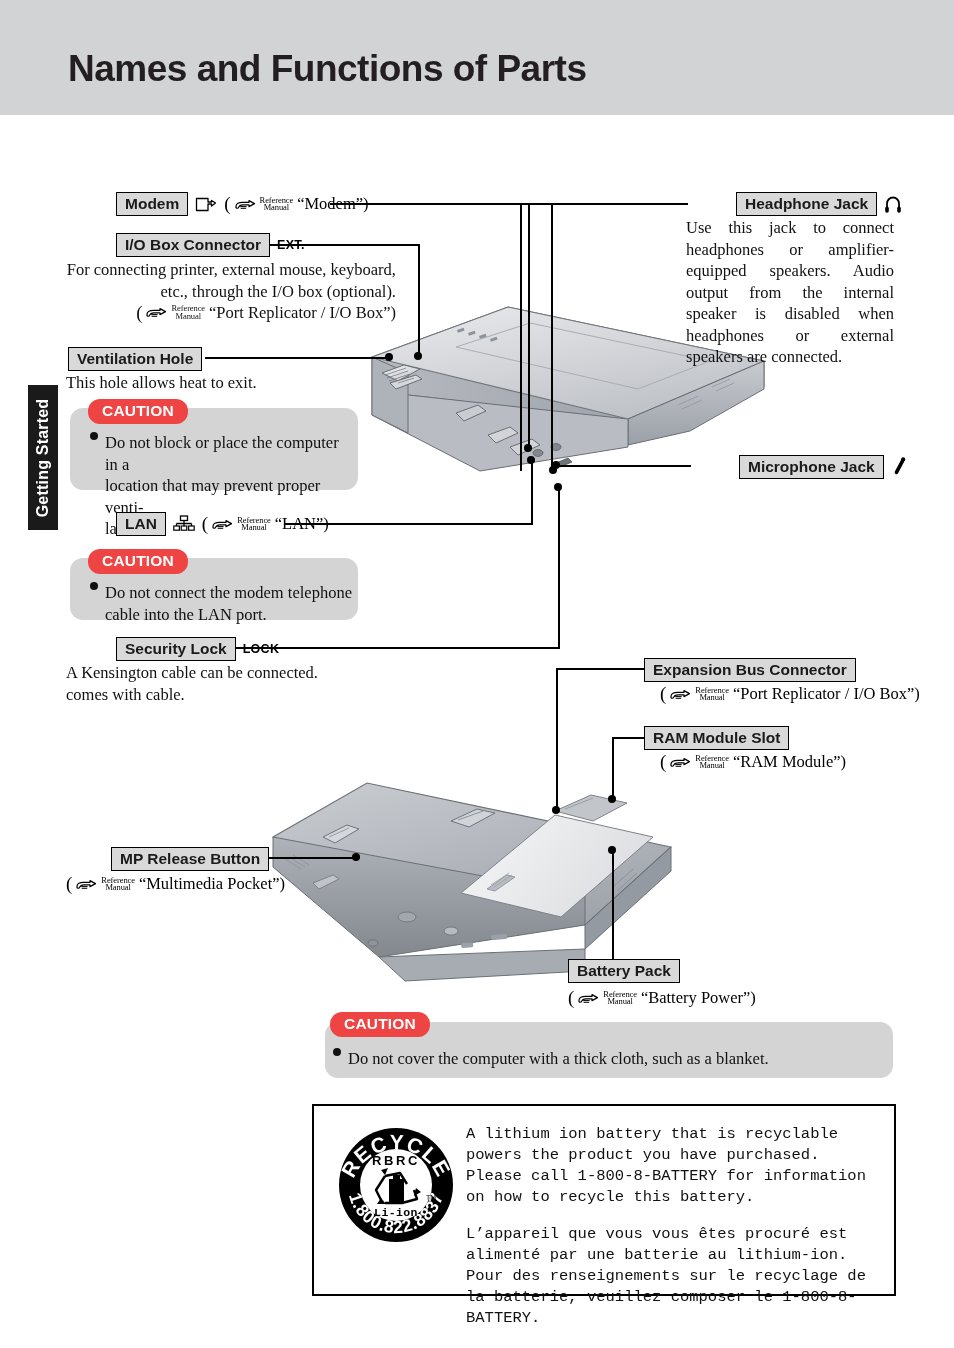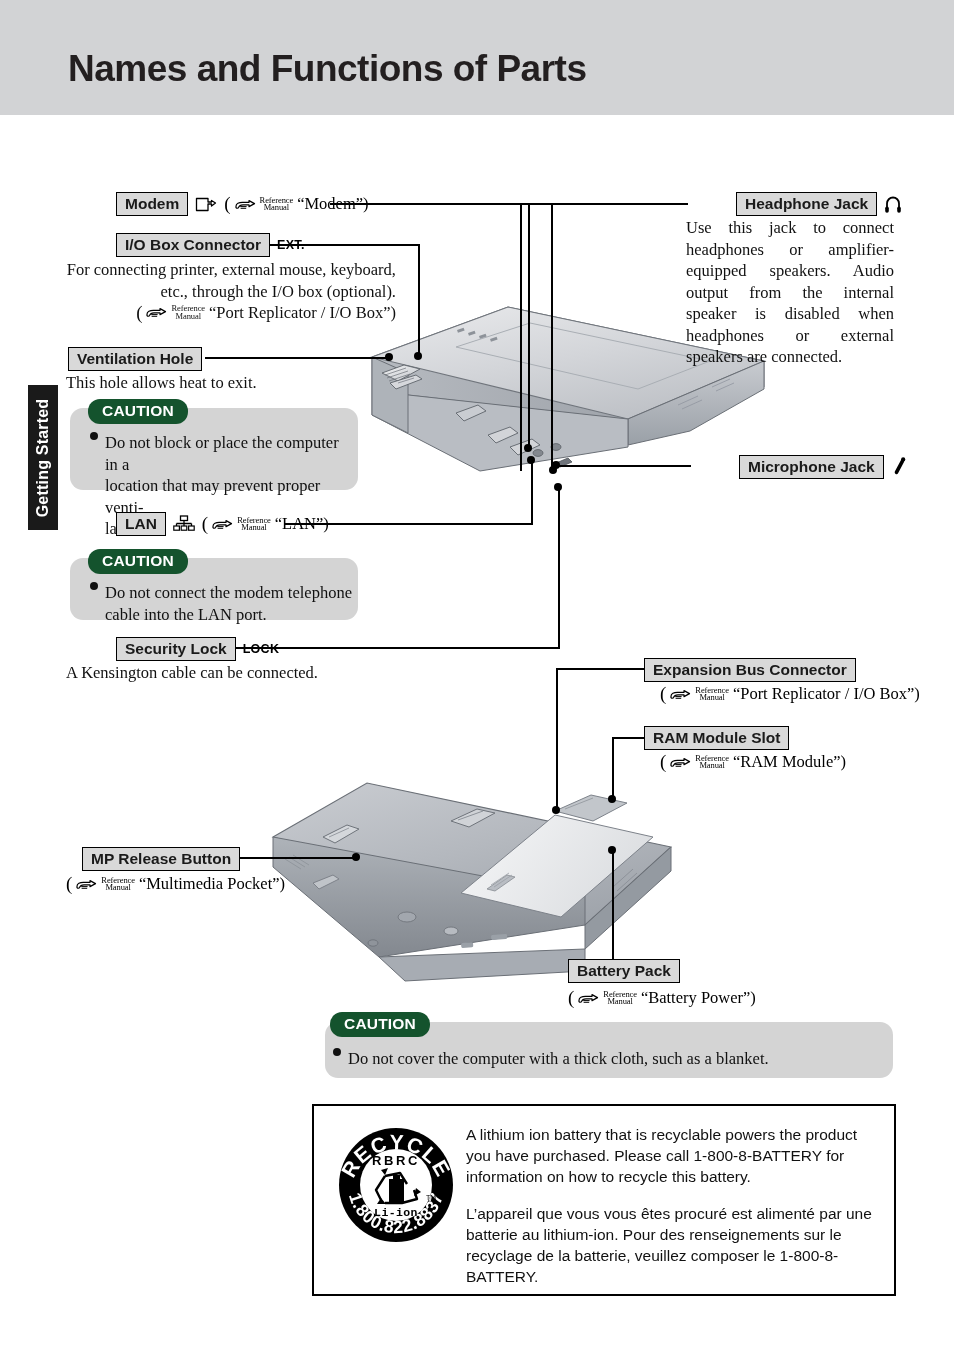--- a/index.html
+++ b/index.html
@@ -65,21 +65,21 @@
     display:inline-flex;flex-direction:column;align-items:center;
     font-family:"Liberation Serif",serif;line-height:7.5px;
     font-size:8.5px;letter-spacing:-0.1px;margin:0 1px;
   }
 
   
   .caution-box{
     position:absolute;background:#d4d4d4;border-radius:13px;
   }
   .caution-pill{
-    position:absolute;left:0;top:0;background:#14532d;border-radius:12px;
+    position:absolute;left:0;top:0;background:#ef4444;border-radius:12px;
     font-family:"Liberation Sans",sans-serif;font-weight:bold;
     font-size:15.5px;color:#fff;padding:3px 14px 4px;letter-spacing:0.2px;
   }
   .caution-list{
     position:absolute;font-family:"Liberation Serif",serif;
     font-size:16.5px;line-height:21.5px;color:#111;
   }
   .bullet{
     display:inline-block;width:8px;height:8px;border-radius:50%;
     background:#111;margin-right:7px;vertical-align:2px;
@@ -93,21 +93,21 @@
   .vln{width:1.8px;}
   .dot{position:absolute;width:8px;height:8px;border-radius:50%;background:#000;}
 
   
   .recycle-box{
     position:absolute;left:312px;top:1104px;width:580px;height:188px;
     border:2px solid #000;background:#fff;
   }
   .recycle-text{
     position:absolute;left:152px;top:18px;width:410px;
-    font-family:Liberation Sans, sans-serif;font-size:15.5px;line-height:21px;color:#111;
+    font-family:Liberation Mono, monospace;font-size:15.5px;line-height:21px;color:#111;
   }
   .recycle-text p{margin:0 0 16px 0;}
   .recycle-text p:last-child{margin-bottom:0;}
 
   
   .bottom-caution{
     position:absolute;left:325px;top:1022px;width:568px;height:56px;
     background:#d4d4d4;border-radius:13px;
   }
 </style>
@@ -312,20 +312,21 @@
       </div>
     </div>
   </div>
 
   <div class="abs row" style="left:68px;top:637px;">
     <span class="chip">Security Lock</span>
     <span class="plain-bold">LOCK</span>
   </div>
   <div class="abs body-txt" style="left:66px;top:662px;width:330px;">
     <div>A Kensington cable can be connected.</div>
+    <div>comes with cable.</div>
   </div>
 
   <div class="abs row" style="left:688px;top:192px;align-items:center;">
     <span class="chip">Headphone Jack</span>
     <svg width="18" height="19" viewBox="0 0 18 19">
       <path d="M3 13 V8.5 A6 6 0 0 1 15 8.5 V13" fill="none" stroke="#000" stroke-width="1.8"></path>
       <rect x="1.2" y="11.5" width="3.6" height="6.2" rx="1.7" fill="#000"></rect>
       <rect x="13.2" y="11.5" width="3.6" height="6.2" rx="1.7" fill="#000"></rect>
     </svg>
   </div>
@@ -444,21 +445,21 @@
         <path d="M6.2 9.6 L12.6 9.6 M6.6 11.3 L12.2 11.3" stroke="#000" stroke-width="1"></path>
       </svg>
       <span class="refman">
         <span>Reference</span>
         <span>Manual</span>
       </span>
       <span>“RAM Module”)</span>
     </span>
   </div>
 
-  <div class="abs" style="left:52px;top:847px;padding-left:30px;">
+  <div class="abs" style="left:81px;top:847px;padding-left:30px;">
     <span class="chip">MP Release Button</span>
   </div>
   <div class="abs" style="left:66px;top:874px;">
     <span class="refgrp">
       <span class="paren">(</span>
       <svg width="22" height="15" viewBox="0 0 22 15">
         <path d="M2 9.2 C2 6.6 5 5.4 8.4 5.4 L15 5.4 L15 3.6 L20.5 6.6 L15 9.6 L15 7.9 L9 7.9 C6.6 7.9 5.2 8.6 4.6 10.4 C4.2 11.6 2.6 11.4 2 10.6 Z" fill="#fff" stroke="#000" stroke-width="1.2" stroke-linejoin="round"></path>
         <path d="M6.2 9.6 L12.6 9.6 M6.6 11.3 L12.2 11.3" stroke="#000" stroke-width="1"></path>
       </svg>
       <span class="refman">

